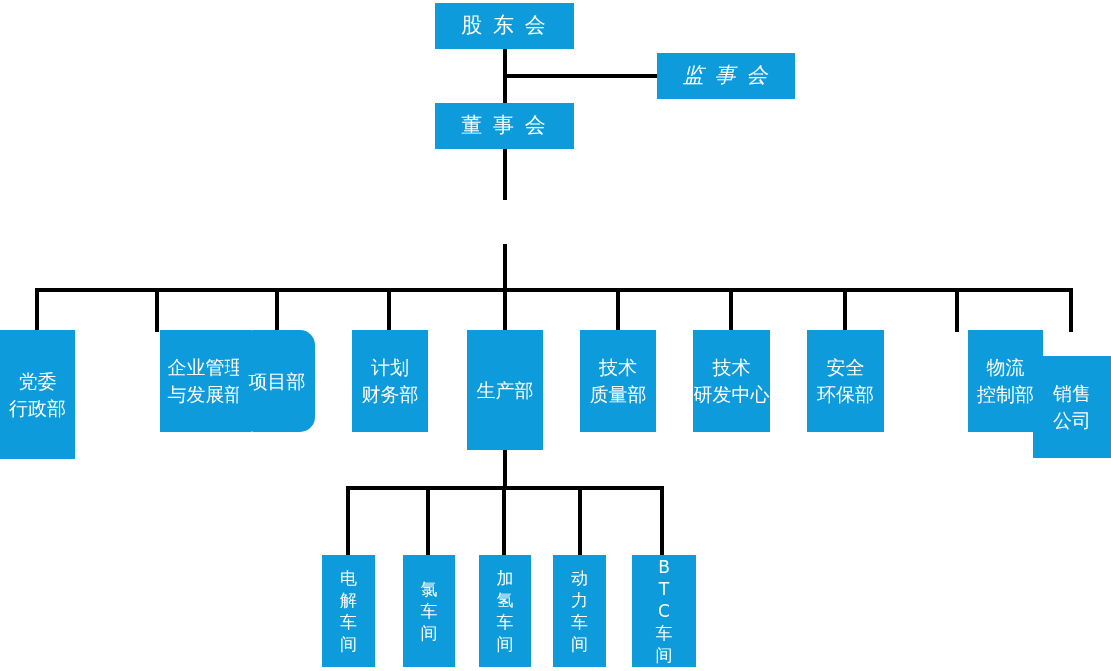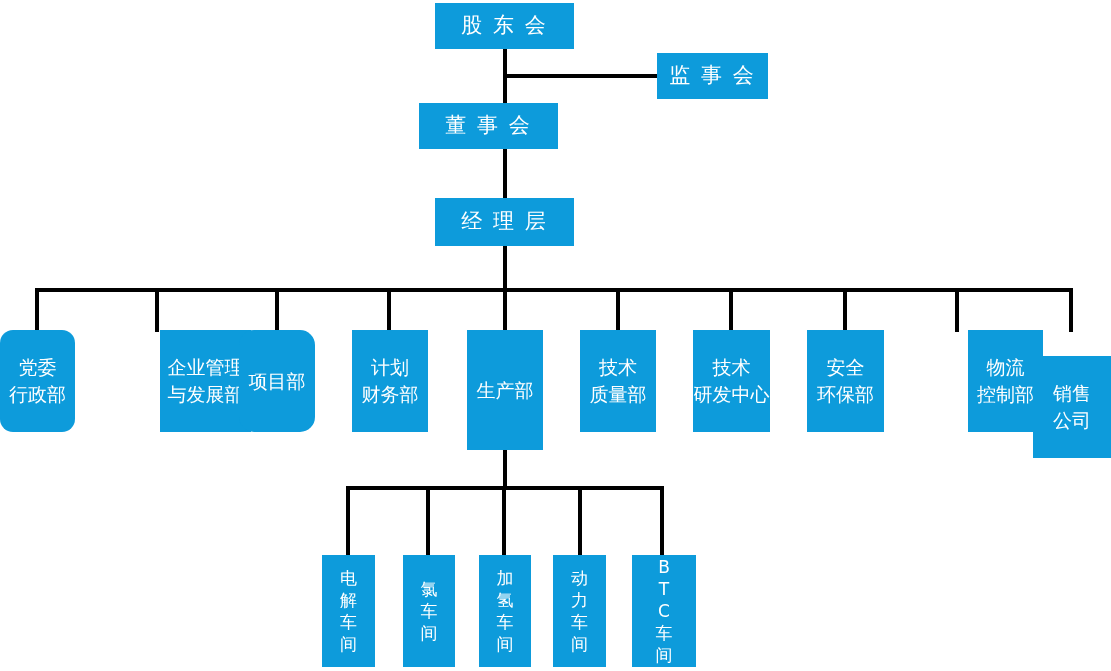--- a/index.html
+++ b/index.html
@@ -74,31 +74,28 @@
   <div class="line" style="left:346px;top:486px;width:318px;height:4px;"></div>
   <div class="line" style="left:346px;top:488px;width:4px;height:69px;"></div>
   <div class="line" style="left:426px;top:488px;width:4px;height:69px;"></div>
   <div class="line" style="left:502px;top:488px;width:4px;height:69px;"></div>
   <div class="line" style="left:578px;top:488px;width:4px;height:69px;"></div>
   <div class="line" style="left:660px;top:488px;width:4px;height:69px;"></div>
 
   <div class="node top" style="left:435px;top:3px;width:139px;height:46px;">
     <span class="label">股 东 会</span>
   </div>
-  <div class="node top" style="left:657px;top:53px;width:111px;height:46px;">
+  <div class="node top" style="left:657px;top:53px;width:138px;height:46px;font-style:italic;">
     <span class="label">监 事 会</span>
   </div>
-  <div class="node top" style="left:419px;top:103px;width:139px;height:46px;">
+  <div class="node top" style="left:435px;top:103px;width:139px;height:46px;">
     <span class="label">董 事 会</span>
   </div>
-  <div class="node top" style="left:435px;top:198px;width:139px;height:48px;">
-    <span class="label">经 理 层</span>
-  </div>
 
-  <div class="node dept" style="left:0px;top:330px;width:75px;height:102px;border-radius:13px;">
+  <div class="node dept" style="left:0px;top:330px;width:75px;height:129px;">
     <span class="label">党委
 行政部</span>
   </div>
   <div class="node dept" style="left:112px;top:330px;width:91px;height:102px;margin-left:48px;">
     <span class="label">企业管理
 与发展部</span>
   </div>
   <div class="node dept" style="left:239px;top:330px;width:76px;height:102px;border-radius:15px;">
     <span class="label">项目部</span>
   </div>

